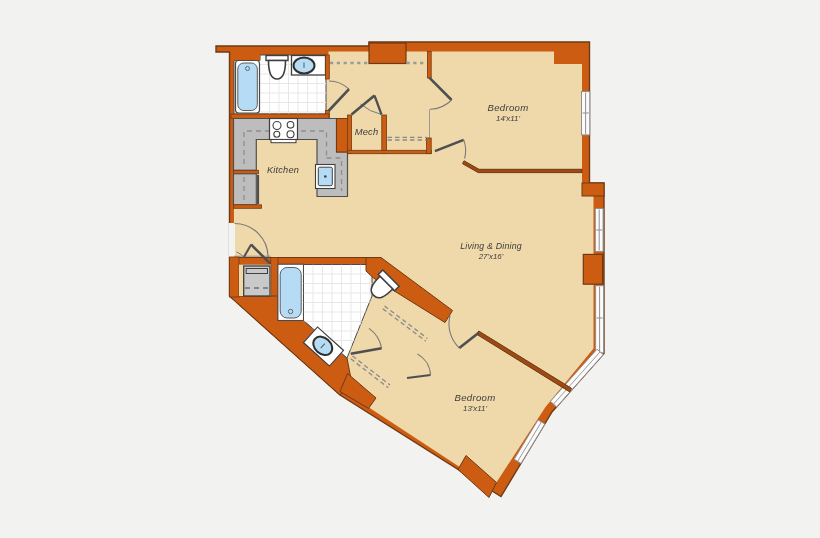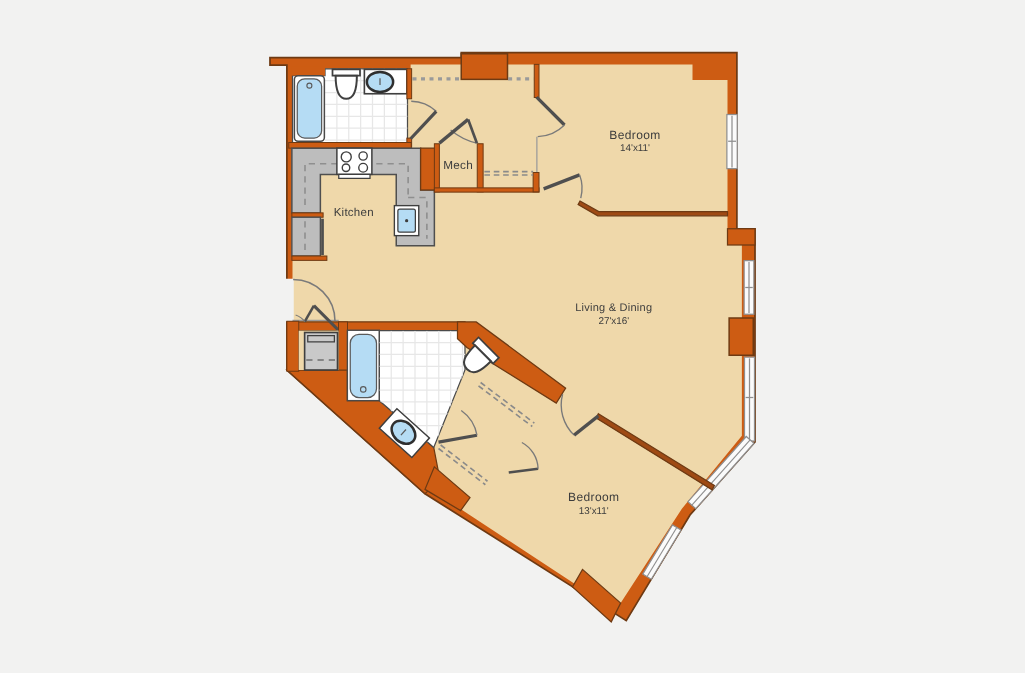--- a/index.html
+++ b/index.html
@@ -1,16 +1,16 @@
 <!DOCTYPE html>
 <html><head>
 <meta charset="utf-8">
 <style>
   html,body{margin:0;padding:0;background:#f2f2f1;}
-  .wrap{width:820px;height:538px;position:relative;overflow:hidden;}
+  .wrap{width:820px;height:538px;position:relative;overflow:hidden;font-style:italic;}
   text{font-family:"Liberation Sans",sans-serif;fill:#3d3d3d;}
 </style>
 </head>
 <body>
 <div class="wrap">
 <svg width="820" height="538" viewBox="0 0 820 538" xmlns="http://www.w3.org/2000/svg">
 <defs>
   <clipPath id="tile1">
           <rect x="234" y="55" width="92" height="59.5"></rect>
         </clipPath>

